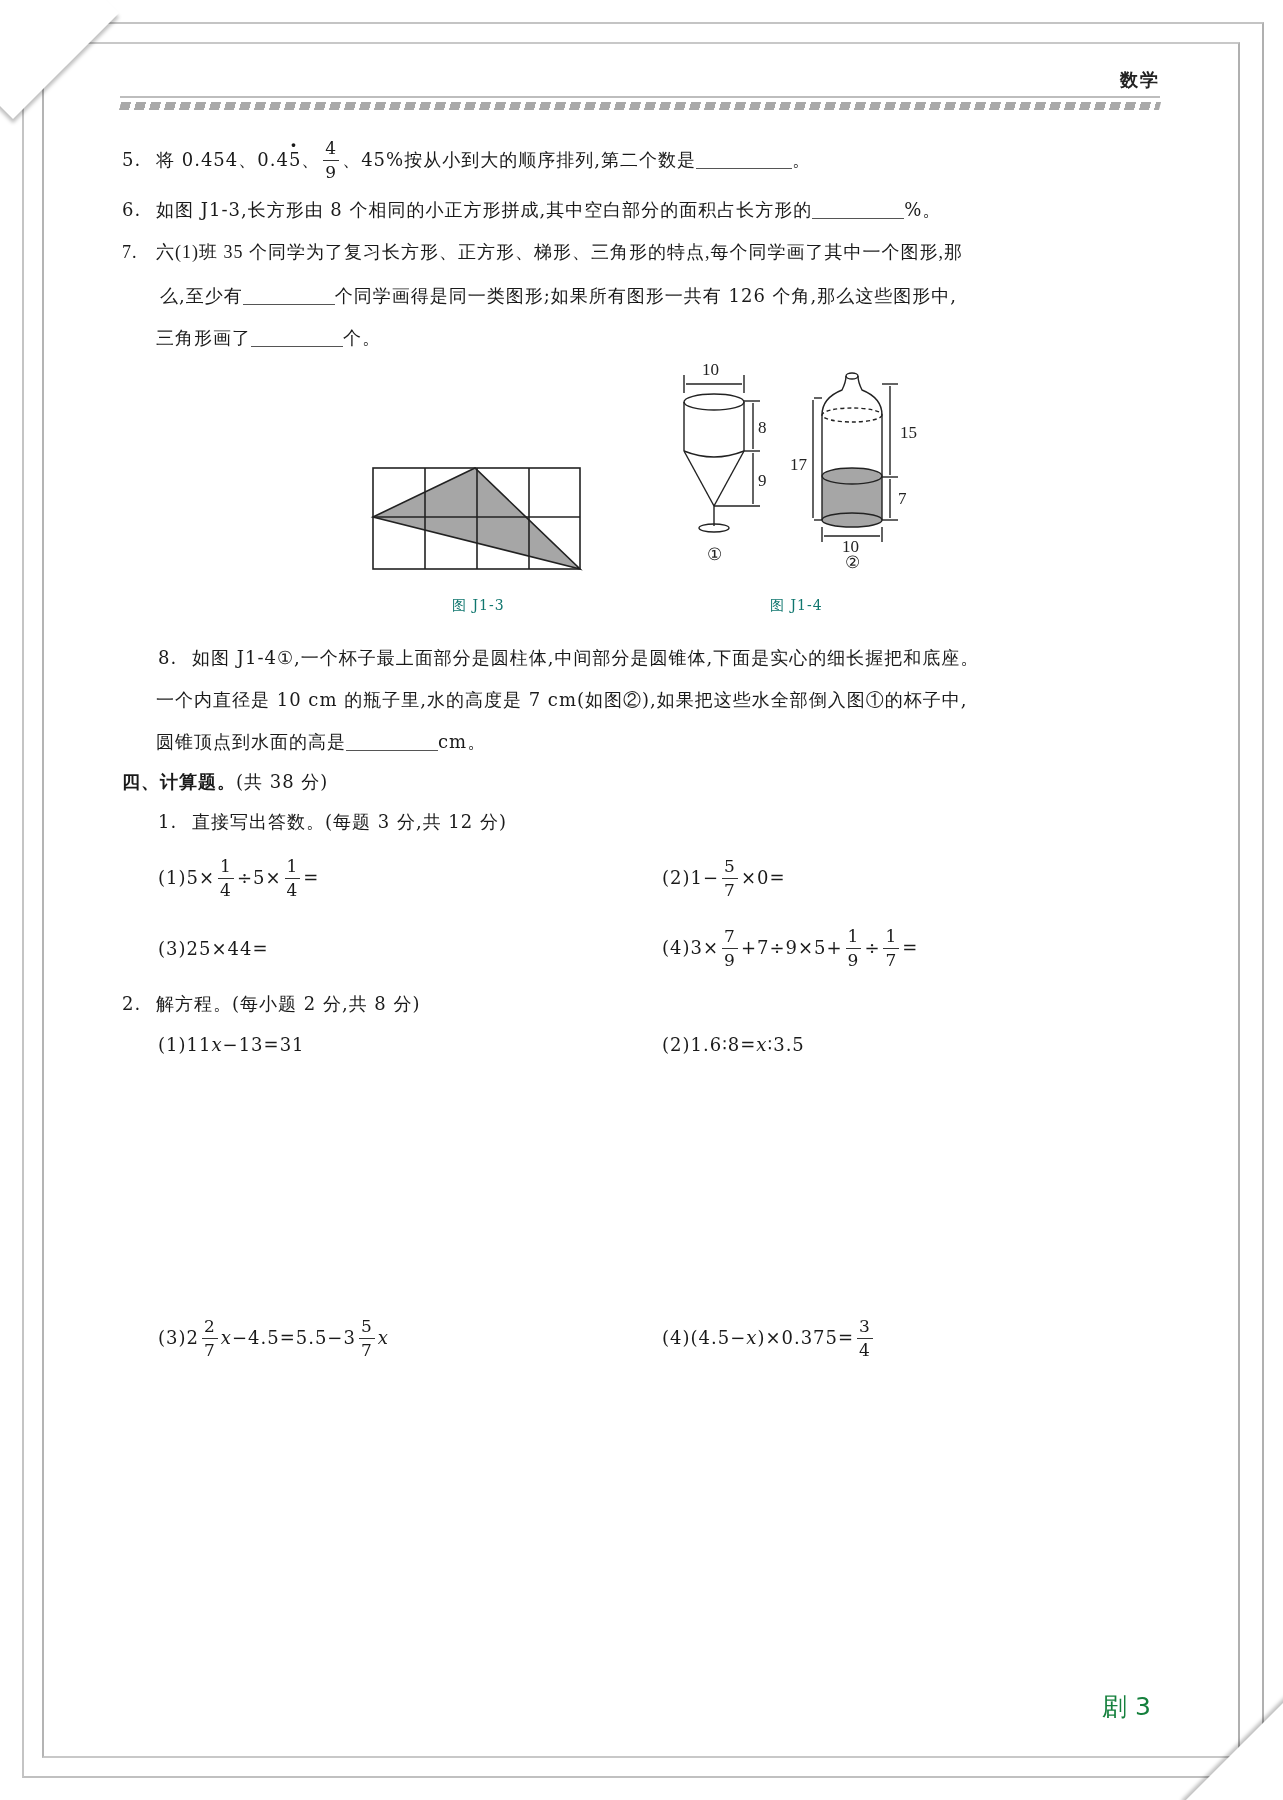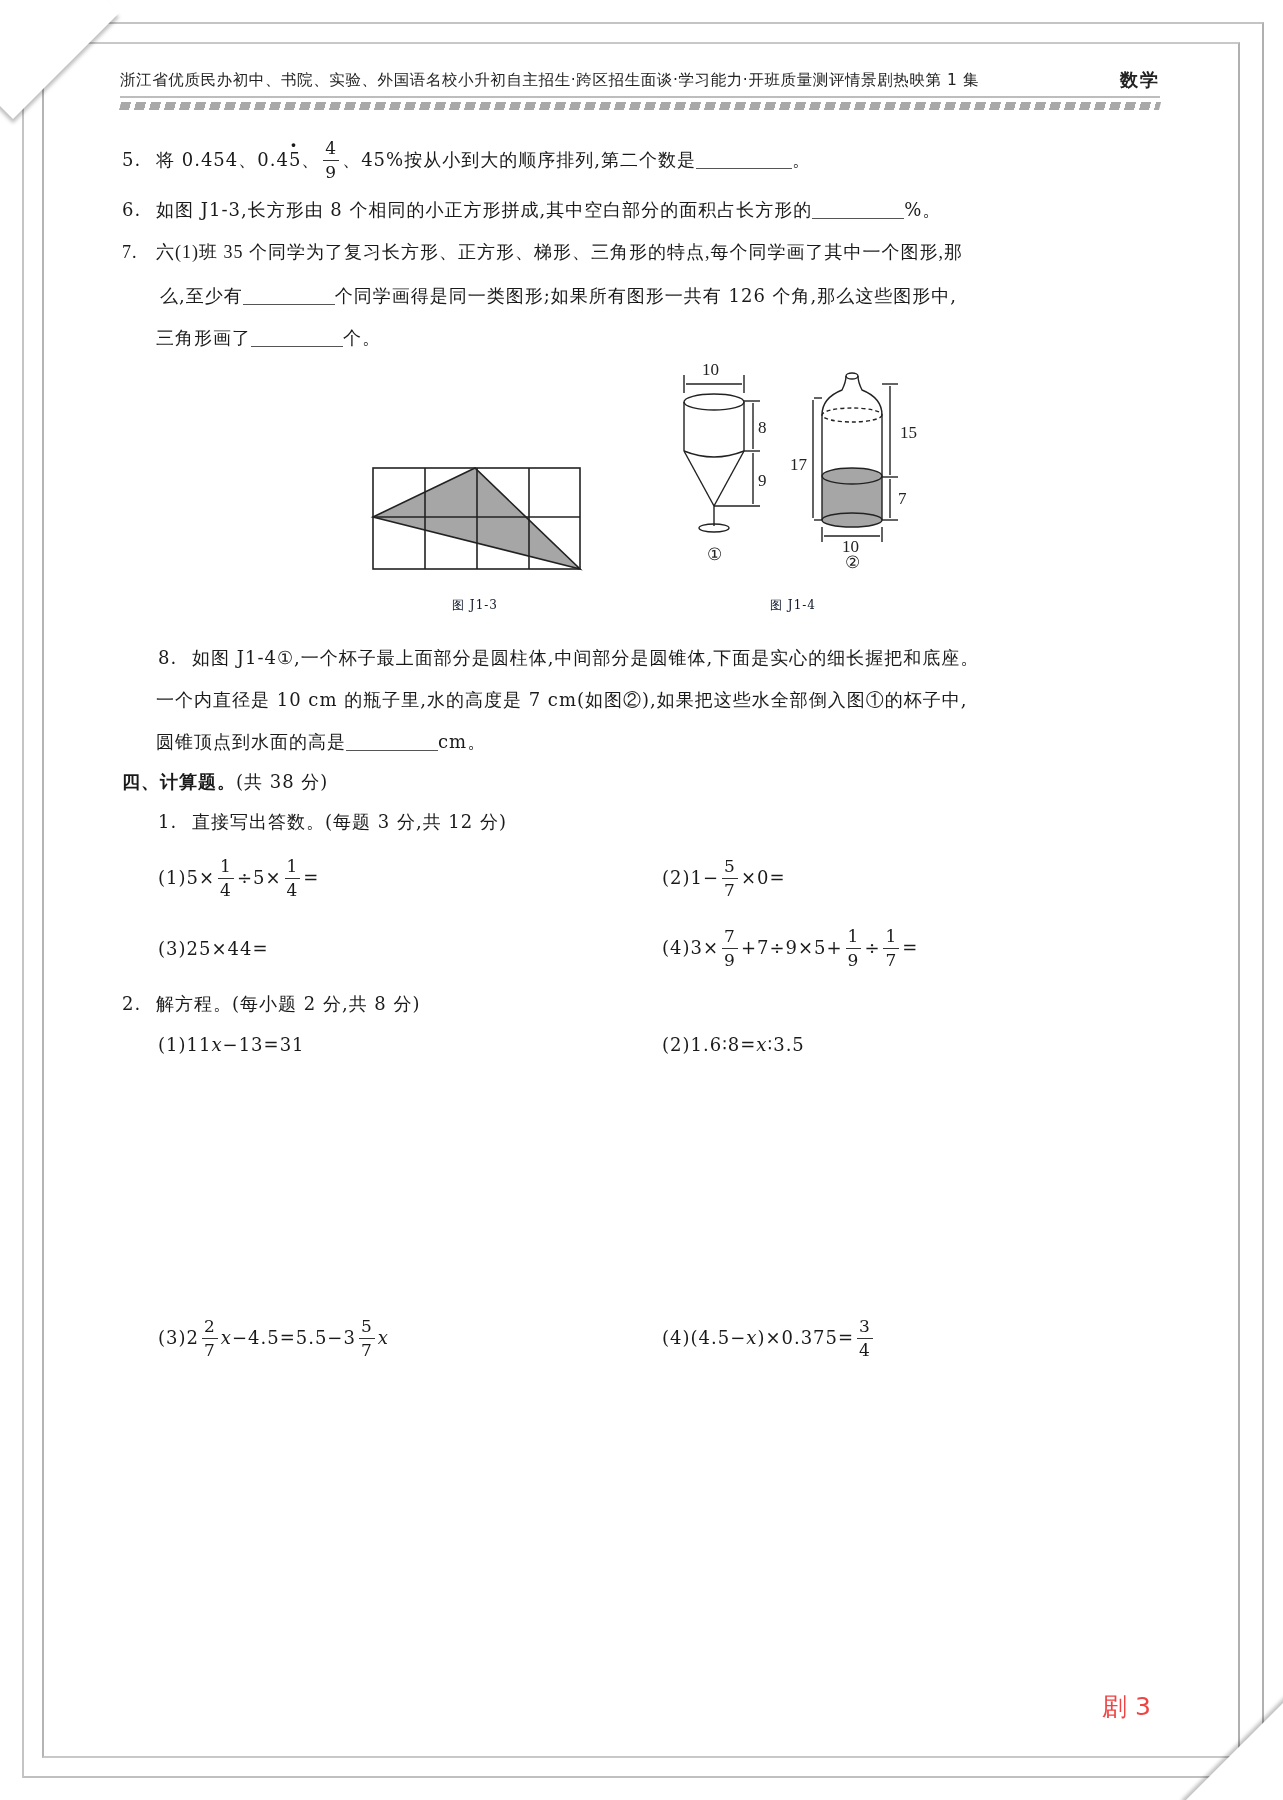--- a/index.html
+++ b/index.html
@@ -32,33 +32,32 @@
   .blank { display: inline-block; border-bottom: 1.5px solid #555; height: 18px; vertical-align: -3px; }
   .frac { display: inline-block; vertical-align: middle; text-align: center; margin: 0 3px; line-height: 1; font-size: 17px; }
   .frac > span { display: block; padding: 0 2px; }
   .frac > .top { border-bottom: 1.2px solid #333; padding-bottom: 3px; }
   .frac > .bot { padding-top: 3px; }
   .dot-over { position: relative; display: inline-block; }
   .dot-over::before { content: "·"; position: absolute; left: 1px; top: -16px; font-weight: bold; font-size: 20px; }
   .bold-heading { font-family: "DejaVu Sans", sans-serif; font-weight: bold; }
   .it { font-style: italic; }
 
-  .fig-caption { position: absolute; font-size: 12px; color: #0f172a; letter-spacing: 1px; }
-  .page-number { position: absolute; left: 1102px; top: 1690px; font-family: "DejaVu Sans", sans-serif; font-size: 25px; color: #ef4444; }
+  .fig-caption { position: absolute; font-size: 14px; color: #0f766e; letter-spacing: 1px; }
+  .page-number { position: absolute; left: 1102px; top: 1690px; font-family: "DejaVu Sans", sans-serif; font-size: 25px; color: #15803d; }
 </style>
 </head>
 <body>
 
 <div class="frame-outer"></div>
 <div class="frame-inner"></div>
 <div class="fold-tl"></div>
 <div class="fold-br"></div>
 
 <div class="header">
-  <span class="header-text">浙江省优质民办初中、书院、实验、外国语名校小升初自主招生·跨区招生面谈·学习能力·开班质量测评情景剧热映第 1 集</span>
   <span class="header-subject">数学</span>
   <div class="header-rule"></div>
   <div class="header-dashes"></div>
 </div>
 
 <div class="line" style="left:122px; top:140px;">
   <span class="num">5.</span><span>将 0.454、0.4</span><span class="dot-over">5</span><span>、</span><span class="frac"><span class="top">4</span><span class="bot">9</span></span><span>、45%按从小到大的顺序排列,第二个数是</span><span class="blank" style="width:96px;"></span><span>。</span>
 </div>
 
 <div class="line" style="left:122px; top:198px;">

